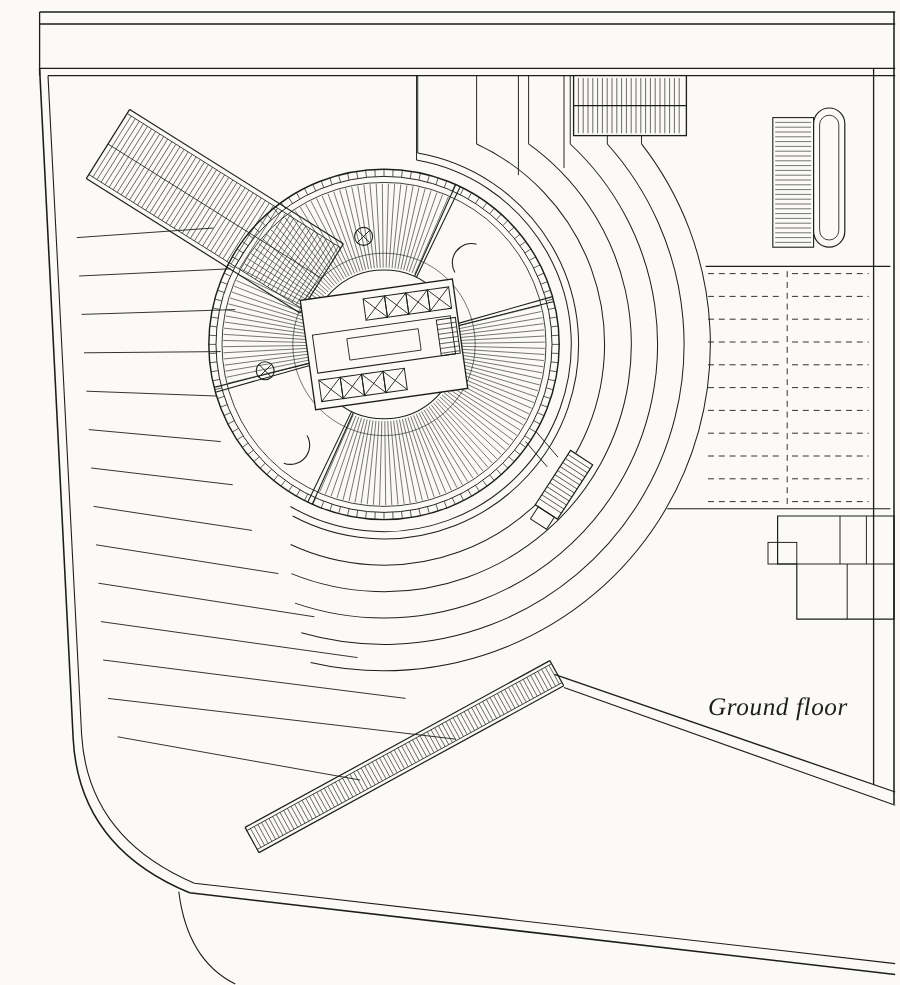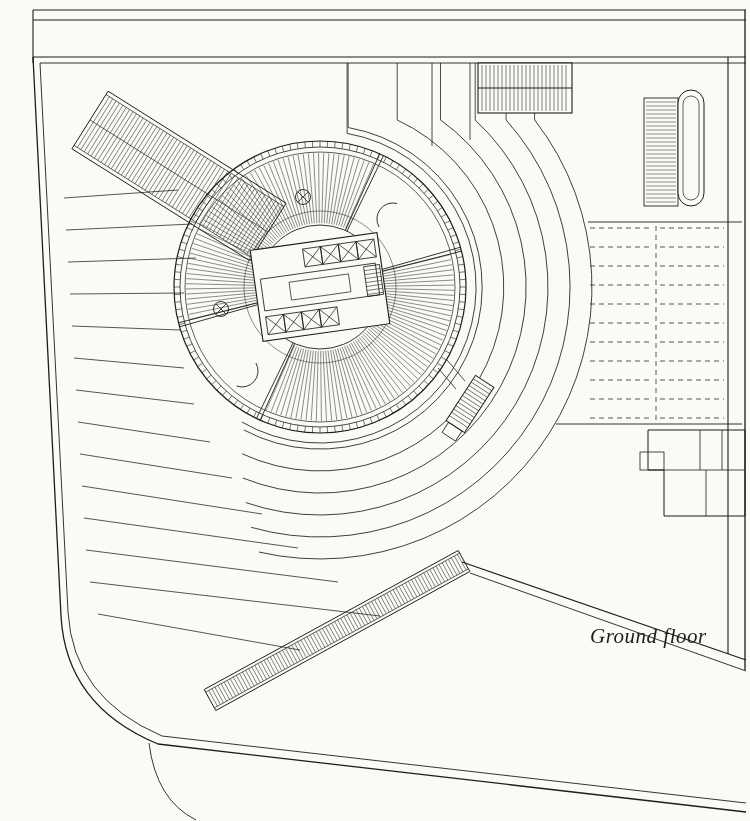--- a/index.html
+++ b/index.html
@@ -6,21 +6,21 @@
   html,body{margin:0;padding:0;}
   body{
     width:750px;height:821px;position:relative;overflow:hidden;
     background:var(--paper);
     font-family:"Liberation Serif", serif;
   }
   #plan{position:absolute;left:0;top:0;}
   #plan *{fill:none;stroke:var(--ink);}
   #plan .paperfill{fill:var(--paper);}
   .caption{
-    position:absolute;left:590px;top:624px;
+    position:absolute;left:590px;top:577px;
     font:italic 21px "Liberation Serif", serif;
     letter-spacing:0.5px;
     color:var(--ink);
     white-space:nowrap;
     text-align:center;
   }
 </style>
 </head>
 <body>
 

